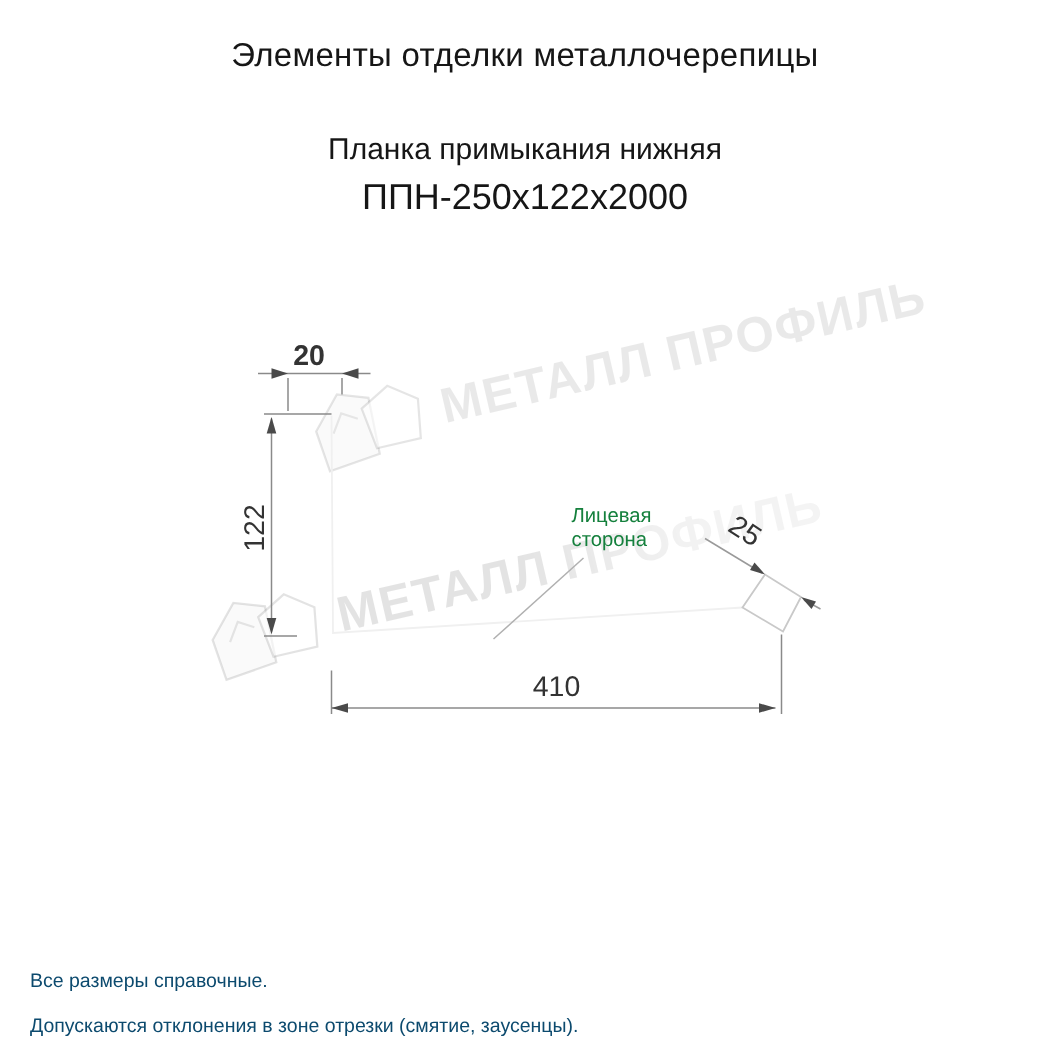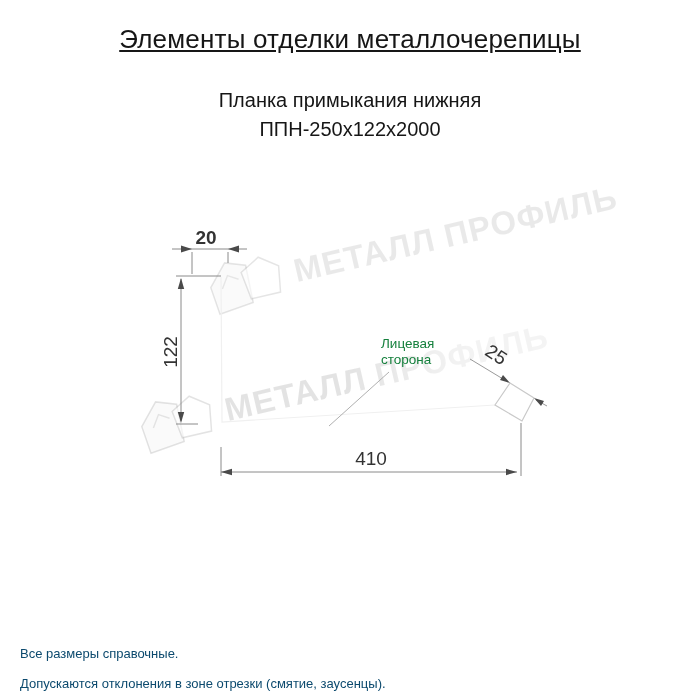--- a/index.html
+++ b/index.html
@@ -1,22 +1,22 @@
 <!DOCTYPE html>
 <html><head>
 <meta charset="utf-8">
 <style>
   html,body{margin:0;padding:0;background:#fff;}
   #stage{position:relative;width:700px;height:700px;background:#ffffff;overflow:hidden;
          font-family:"Liberation Sans", sans-serif;}
   .abs{position:absolute;}
   
-  .title{left:0;top:24px;width:700px;text-align:center;font-size:26px;font-weight:400;color:#161616;letter-spacing:0.2px;text-decoration:underline;}
+  .title{left:0;top:24px;width:700px;text-align:center;font-size:22px;font-weight:400;color:#161616;letter-spacing:0.2px;}
   .subtitle{left:0;top:89px;width:700px;text-align:center;font-size:20px;font-weight:400;color:#161616;}
-  .prodcode{left:0;top:118px;width:700px;text-align:center;font-size:20px;font-weight:400;color:#161616;}
+  .prodcode{left:0;top:118px;width:700px;text-align:center;font-size:24px;font-weight:400;color:#161616;}
   
   .wm{display:flex;align-items:center;gap:8px;transform-origin:0 0;pointer-events:none;}
   .wm-top{left:202px;top:263px;transform:rotate(-13deg);}
   .wm-bottom{left:133px;top:402px;transform:rotate(-13deg);}
   .wm-text{font-size:33px;font-weight:700;letter-spacing:1px;white-space:nowrap;color:rgba(0,0,0,0.085);}
   .wm-bottom .wm-text{color:rgba(0,0,0,0.11);
      -webkit-mask-image:linear-gradient(90deg,#000 38%,rgba(0,0,0,0.45) 72%,rgba(0,0,0,0.4));
      mask-image:linear-gradient(90deg,#000 38%,rgba(0,0,0,0.45) 72%,rgba(0,0,0,0.4));}
   .wm-logo{flex:0 0 auto;}
   

